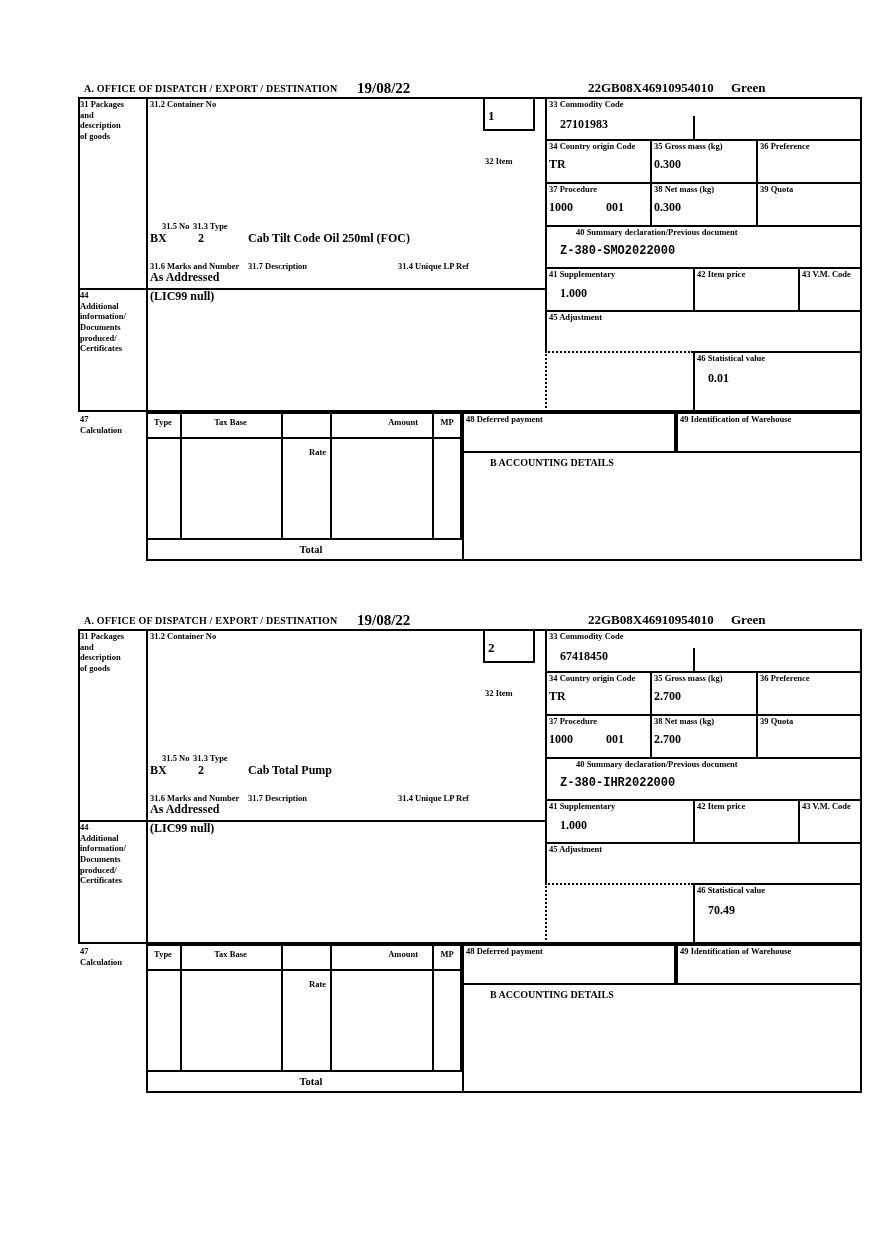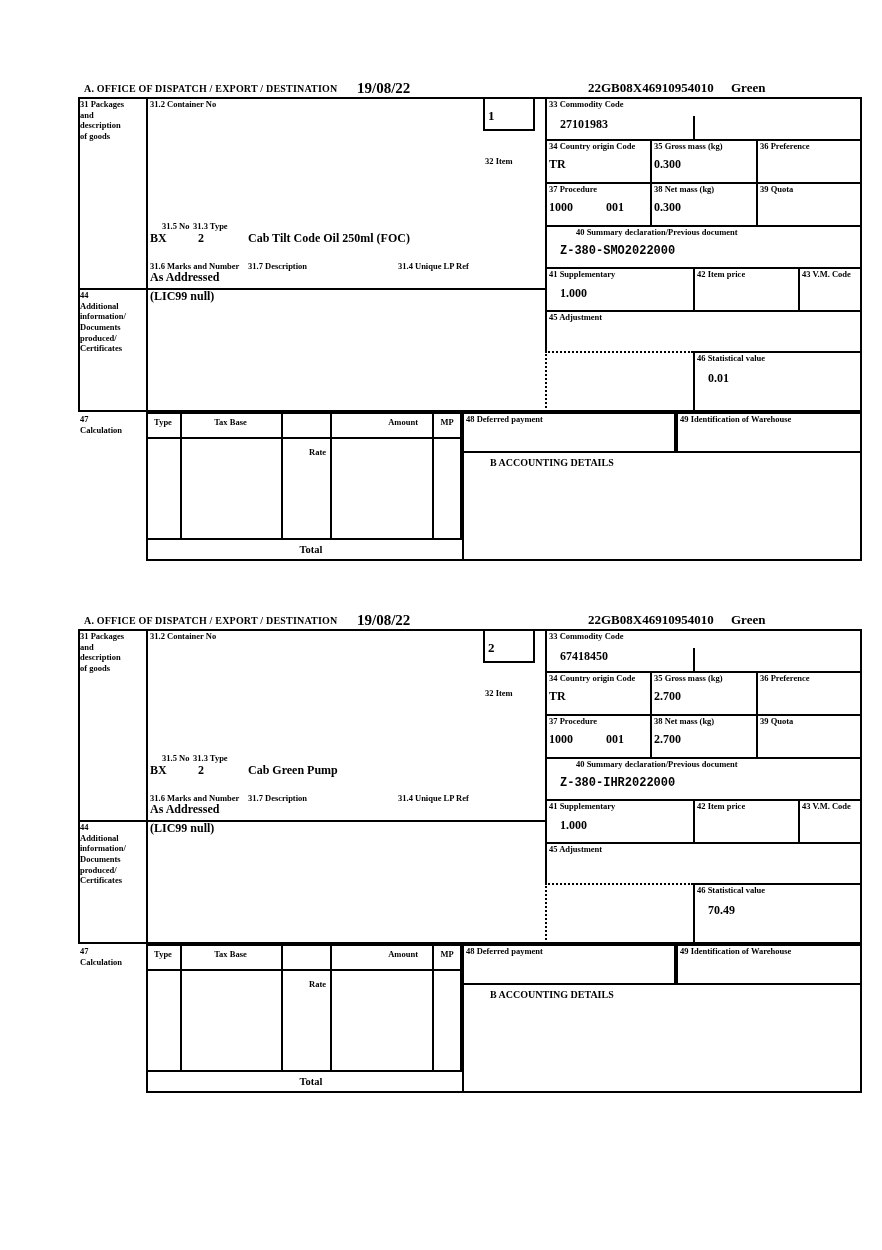--- a/index.html
+++ b/index.html
@@ -257,21 +257,21 @@
     <span class="val p-i37a">1000</span>
     <span class="val p-i37b">001</span>
     <span class="lab p-b38">38 Net mass (kg)</span>
     <span class="val p-i38">2.700</span>
     <span class="lab p-b39">39 Quota</span>
     <span class="lab p-b315">31.5 No</span>
     <span class="lab p-b313">31.3 Type</span>
     <span class="lab p-b317">31.7 Description</span>
     <span class="val p-i315">BX</span>
     <span class="val p-i313">2</span>
-    <span class="val p-i317">Cab Green Pump</span>
+    <span class="val p-i317">Cab Total Pump</span>
     <span class="lab p-b316">31.6 Marks and Number</span>
     <span class="lab p-b314">31.4 Unique LP Ref</span>
     <span class="val p-i316">As Addressed</span>
     <span class="lab p-b40">40 Summary declaration/Previous document</span>
     <span class="val p-i40">Z-380-IHR2022000</span>
     <span class="lab p-b41">41 Supplementary</span>
     <span class="val p-i41">1.000</span>
     <span class="lab p-b42">42 Item price</span>
     <span class="lab p-b43">43 V.M. Code</span>
     <div class="lab multi p-b44">

